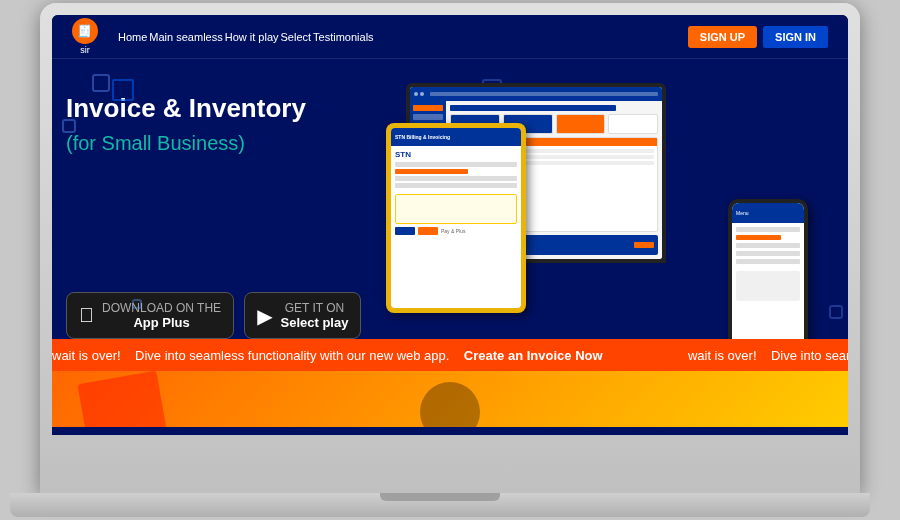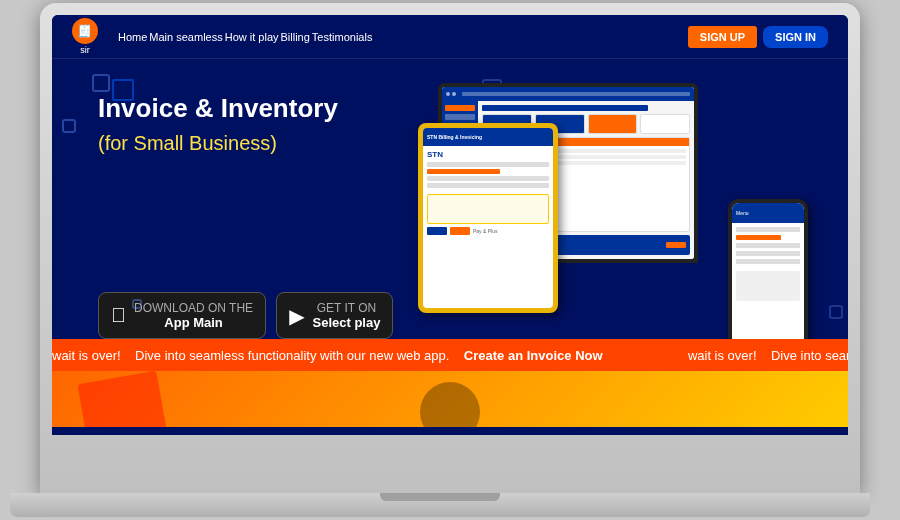--- a/index.html
+++ b/index.html
@@ -130,28 +130,28 @@
       cursor: pointer;
     }
 
     .btn-signin {
       background: #0044cc;
       color: white;
       border: none;
       padding: 5px 12px;
       font-size: 11px;
       font-weight: bold;
-      border-radius: 8px;
+      border-radius: 2px;
       cursor: pointer;
     }
 
     
     .hero {
       display: flex;
-      padding: 24px 30px 0 46px;
+      padding: 24px 30px 0 14px;
       height: 280px;
       position: relative;
       background: #001060;
       overflow: hidden;
     }
 
     
     .hero::before {
       content: '';
       position: absolute;
@@ -171,21 +171,21 @@
 
     .hero-title {
       color: white;
       font-size: 26px;
       font-weight: 900;
       line-height: 1.2;
       margin-bottom: 8px;
     }
 
     .hero-subtitle {
-      color: #fde047;
+      color: #14b8a6;
       font-size: 20px;
       font-weight: 400;
       margin-bottom: 30px;
     }
 
     .store-buttons {
       display: flex;
       gap: 10px;
       margin-top: auto;
     }
@@ -486,21 +486,21 @@
 
       <nav class="nav">
         <div class="logo-area">
           <div class="logo-icon">🧾</div>
           <span class="logo-text">sir</span>
         </div>
         <div class="nav-links">
           <a class="nav-link">Home</a>
           <a class="nav-link">Main seamless</a>
           <a class="nav-link">How it play</a>
-          <a class="nav-link">Billing</a>
+          <a class="nav-link">Select</a>
           <a class="nav-link">Testimonials</a>
         </div>
         <div class="nav-buttons">
           <button class="btn-signup">SIGN UP</button>
           <button class="btn-signin">SIGN IN</button>
         </div>
       </nav>
 
       <div class="hero">
 
@@ -514,21 +514,21 @@
           <h1 class="hero-title">
             <span>Invoice &amp; Inventory</span><br>
           </h1>
           <p class="hero-subtitle">(for Small Business)</p>
 
           <div class="store-buttons">
             <button class="store-btn">
               <span class="store-btn-icon"></span>
               <div class="store-btn-text">
                 <span class="store-btn-line1">Download on the</span>
-                <span class="store-btn-line2">App Main</span>
+                <span class="store-btn-line2">App Plus</span>
               </div>
             </button>
             <button class="store-btn">
               <span class="store-btn-icon">▶</span>
               <div class="store-btn-text">
                 <span class="store-btn-line1">GET IT ON</span>
                 <span class="store-btn-line2">Select play</span>
               </div>
             </button>
           </div>

